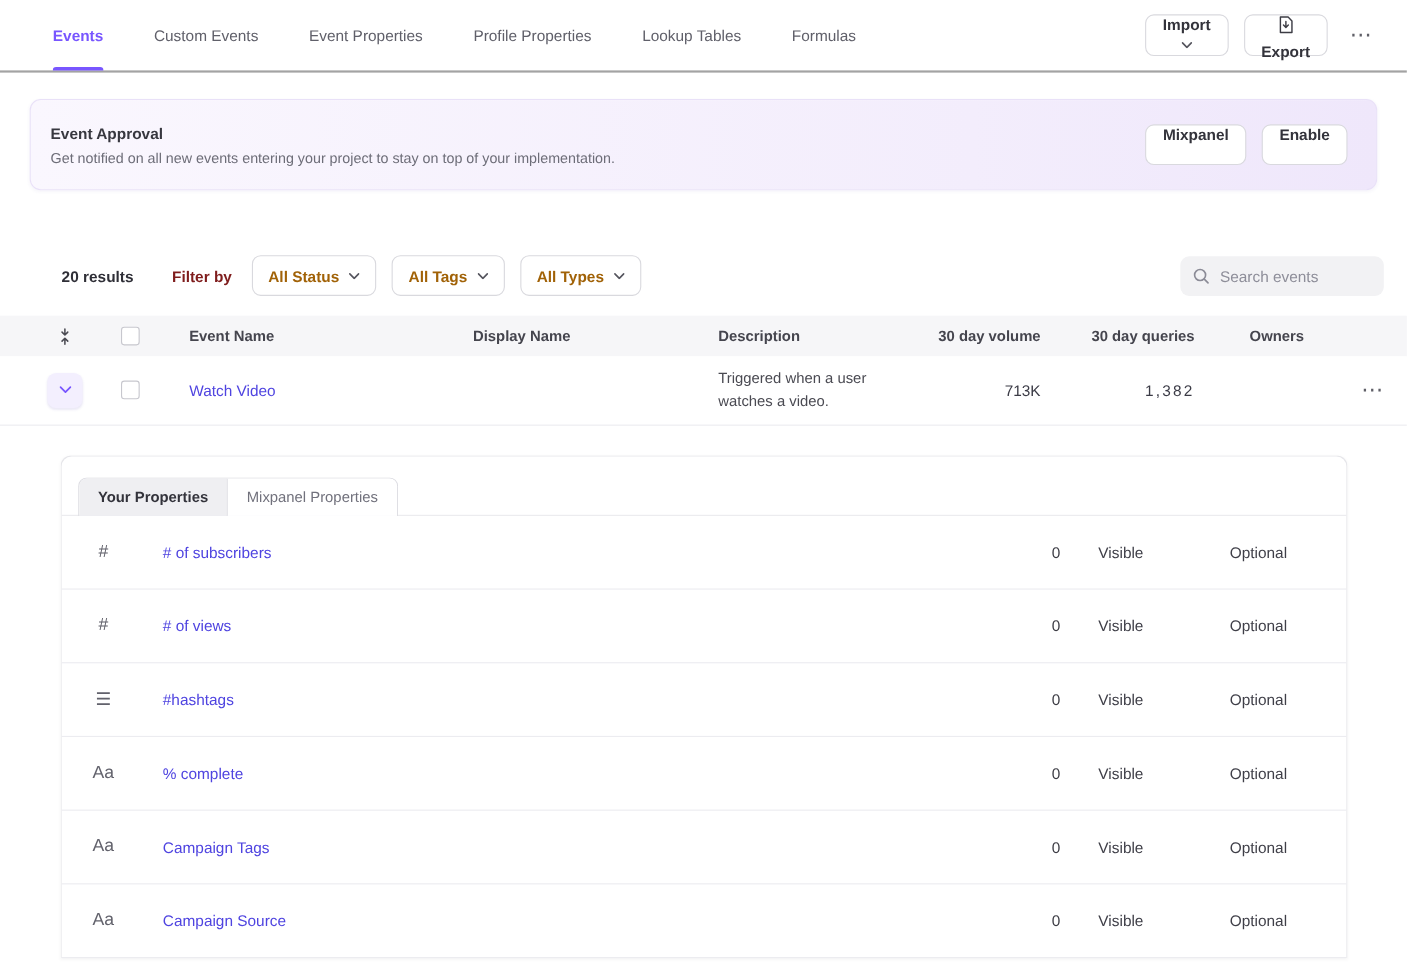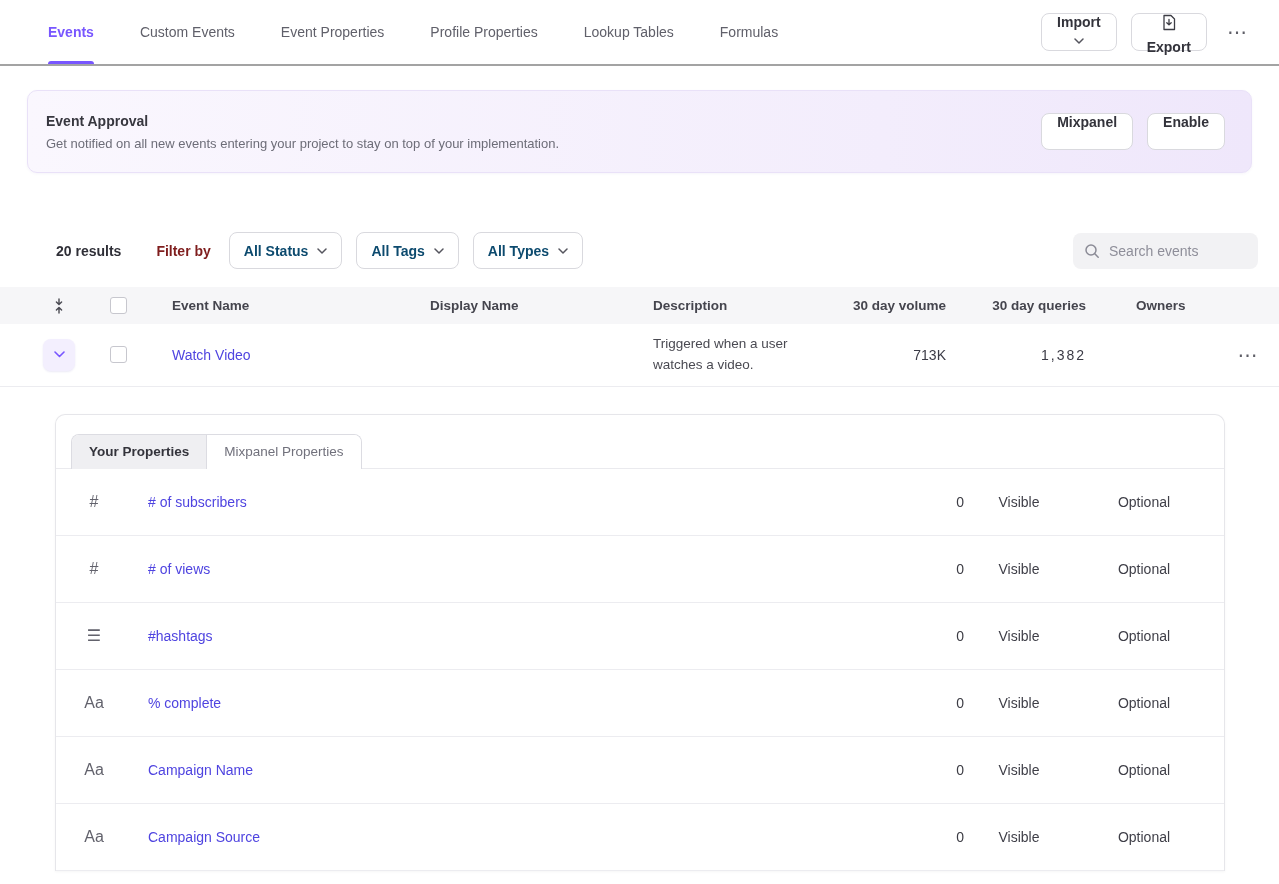--- a/index.html
+++ b/index.html
@@ -32,21 +32,21 @@
   .banner-desc { font-size: 13px; color: #6d6d78; margin-top: 7px; }
   .banner-actions { display: flex; gap: 14px; }
   .banner .btn { height: 37px; }
 
   
   .filter-row { display: flex; align-items: center; margin: 59px 21px 18px 56px; }
   .results-count { font-weight: 700; color: #2f2f37; margin-right: 35px; }
   .filter-by { color: #7f1d1d; font-weight: 600; margin-right: 18px; }
   .dropdown { display: inline-flex; align-items: center; gap: 9px; height: 37px; padding: 0 14px;
               border: 1px solid #d9d9de; border-radius: 8px; background: #fff; font-size: 14px;
-              font-weight: 600; color: #0c4a6e; cursor: pointer; margin-right: 14px; font-family: inherit; }
+              font-weight: 600; color: #a16207; cursor: pointer; margin-right: 14px; font-family: inherit; }
   .search-box { margin-left: auto; width: 185px; height: 36px; background: #f2f2f4;
                 border-radius: 8px; display: flex; align-items: center; padding: 0 11px; gap: 9px; }
   .search-box input { border: none; background: transparent; outline: none; font-size: 14px;
                       color: #3b3b46; width: 100%; font-family: inherit; }
   .search-box input::placeholder { color: #8e8e99; }
 
   
   .tbl-grid { display: grid;
       grid-template-columns: 64px 58px 284px 223px 170px 123px 140px 130px 1fr;
       align-items: center; padding-left: 24px; }
@@ -238,21 +238,21 @@
   <div class="prop-row">
     <span class="prop-icon">Aa</span>
     <span><a class="link">% complete</a></span>
     <span class="prop-count">0</span>
     <span class="prop-select">Visible</span>
     <span class="prop-select">Optional</span>
   </div>
 
   <div class="prop-row">
     <span class="prop-icon">Aa</span>
-    <span><a class="link">Campaign Name</a></span>
+    <span><a class="link">Campaign Tags</a></span>
     <span class="prop-count">0</span>
     <span class="prop-select">Visible</span>
     <span class="prop-select">Optional</span>
   </div>
 
   <div class="prop-row">
     <span class="prop-icon">Aa</span>
     <span><a class="link">Campaign Source</a></span>
     <span class="prop-count">0</span>
     <span class="prop-select">Visible</span>

